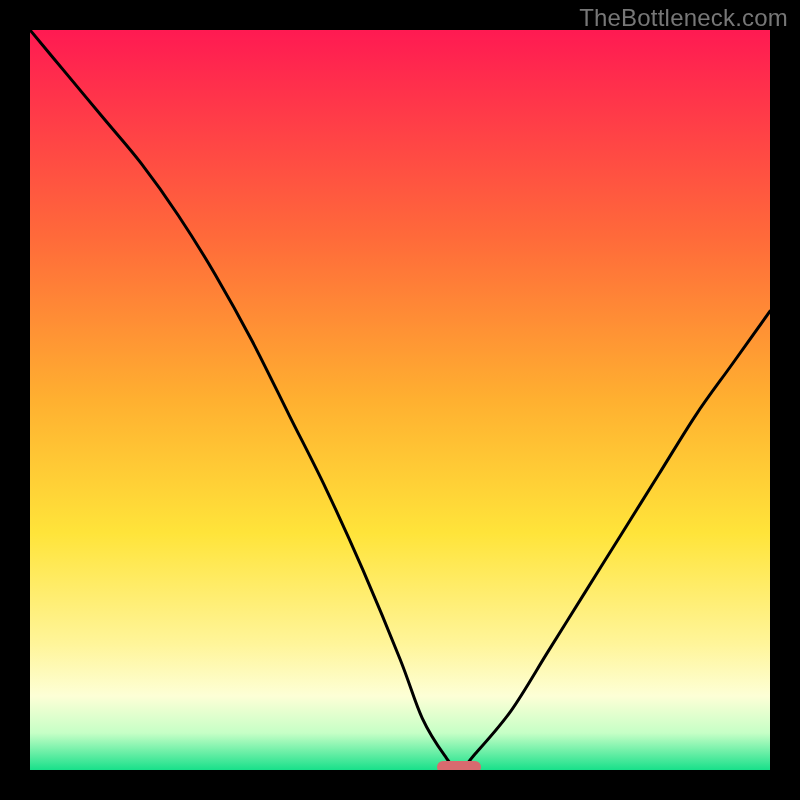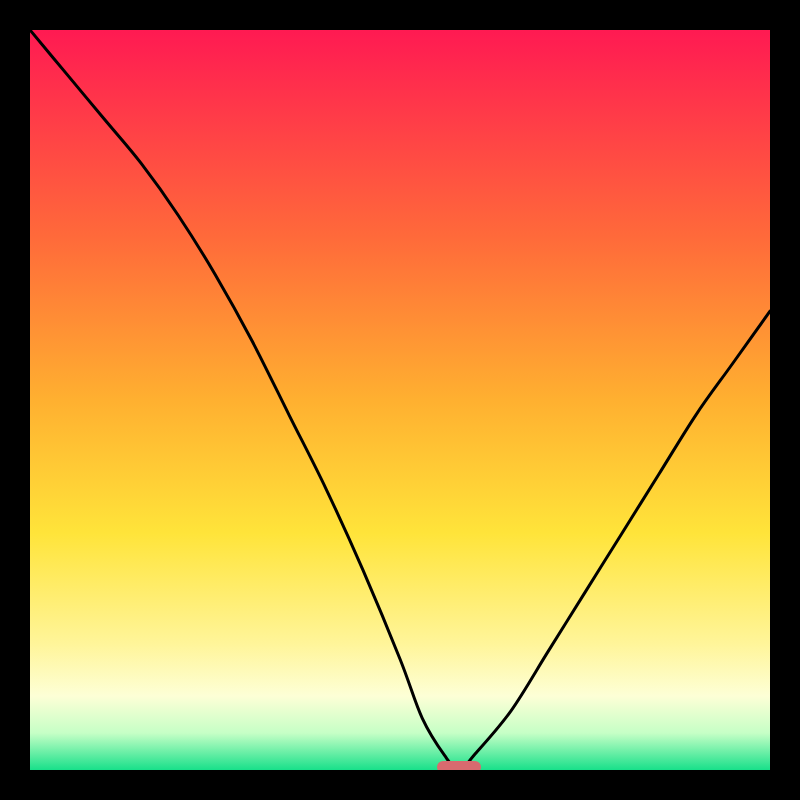--- a/index.html
+++ b/index.html
@@ -54,20 +54,21 @@
   .marker {
     position: absolute;
     background: #d86a6f;
     border-radius: 999px;
   }
 </style>
 </head>
 <body>
 
 <div class="frame">
+  <div class="watermark">TheBottleneck.com</div>
   <div class="plot">
     <svg class="gradient" viewBox="0 0 740 740" preserveAspectRatio="none">
       <defs>
         <linearGradient id="bg" x1="0" y1="0" x2="0" y2="1">
             <stop offset="0%" stop-color="#ff1a52"></stop>
             <stop offset="28.000000000000004%" stop-color="#ff6a3a"></stop>
             <stop offset="50%" stop-color="#ffb030"></stop>
             <stop offset="68%" stop-color="#ffe43a"></stop>
             <stop offset="83%" stop-color="#fff59a"></stop>
             <stop offset="90%" stop-color="#fdffd6"></stop>

